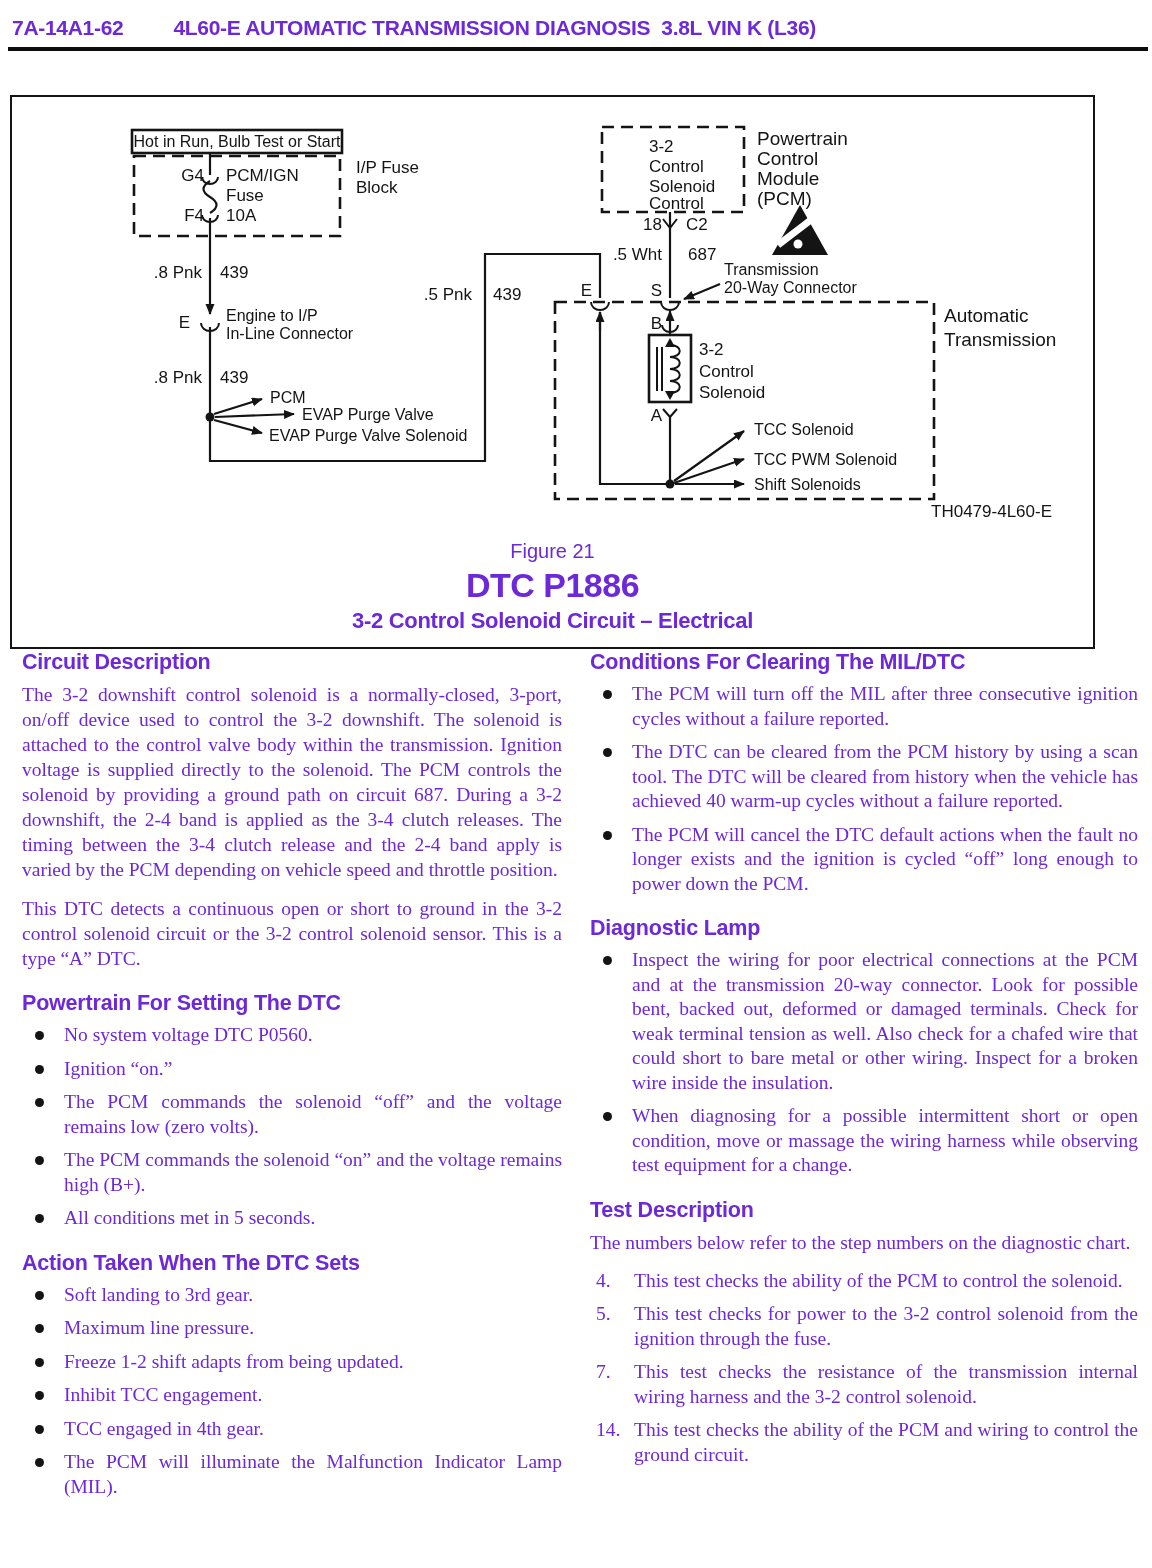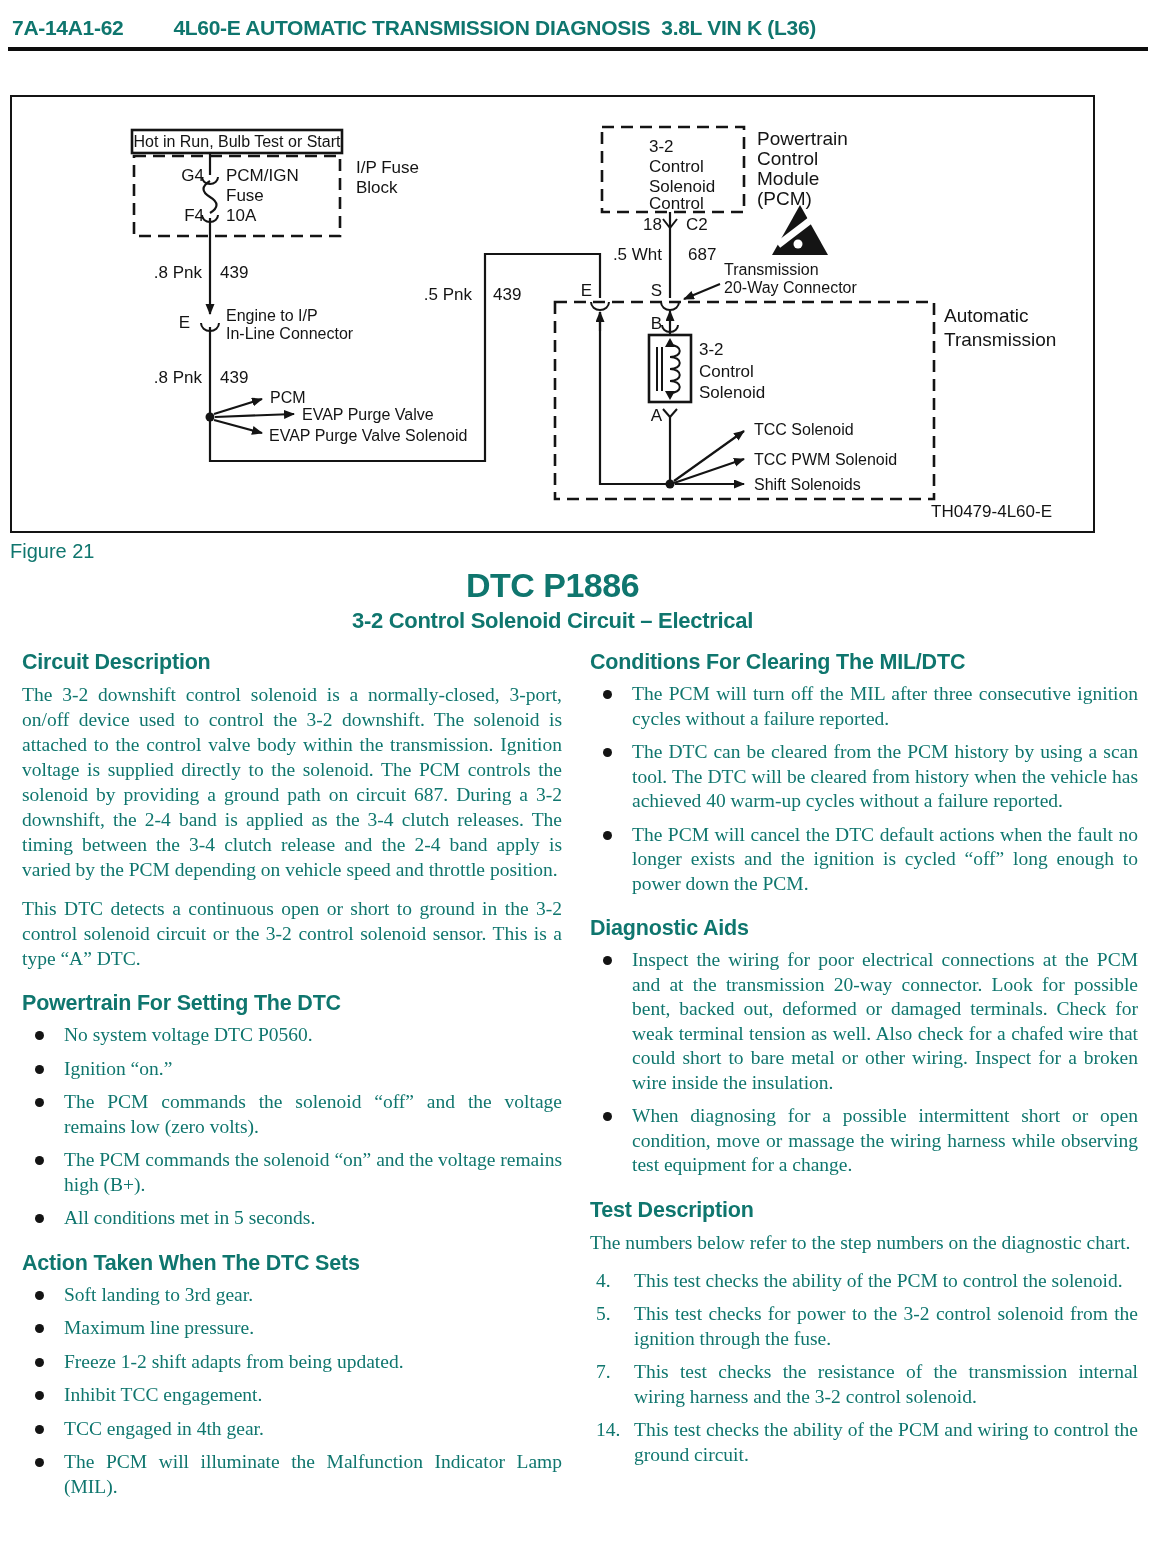--- a/index.html
+++ b/index.html
@@ -1,26 +1,26 @@
 <!DOCTYPE html>
 <html><head>
 <meta charset="utf-8">
 <style>
   html,body{margin:0;padding:0;background:#e8e8e4;}
-  .page{position:relative;width:1152px;height:1568px;background:#ffffff;color:#0f766e;
+  .page{position:relative;width:1152px;height:1568px;background:#ffffff;color:#6d28d9;
         font-family:"Liberation Serif",serif;overflow:hidden;}
   
   .hdr{position:absolute;left:12px;top:16px;width:1130px;display:flex;gap:50px;
        font-family:"Liberation Sans",sans-serif;font-weight:bold;font-size:21px;
        letter-spacing:-0.3px;white-space:pre;}
   .hdr-rule{position:absolute;left:8px;top:47px;width:1140px;height:4px;background:#0c0c0c;}
   
-  .figbox{position:absolute;left:10px;top:95px;width:1085px;height:438px;border:2.5px solid #141414;
+  .figbox{position:absolute;left:10px;top:95px;width:1085px;height:554px;border:2.5px solid #141414;
           background:#fff;box-sizing:border-box;}
-  .figcap{position:absolute;left:10px;top:540px;width:1085px;
+  .figcap{position:absolute;left:10px;top:540px;width:1085px;text-align:center;
           font-family:"Liberation Sans",sans-serif;font-size:20px;}
   .dtc-title{position:absolute;left:10px;top:566px;width:1085px;text-align:center;
           font-family:"Liberation Sans",sans-serif;font-weight:bold;font-size:34px;letter-spacing:-0.5px;}
   .dtc-sub{position:absolute;left:10px;top:608px;width:1085px;text-align:center;
           font-family:"Liberation Sans",sans-serif;font-weight:bold;font-size:22px;letter-spacing:-0.3px;}
   
   .col{position:absolute;top:650px;font-size:19.5px;line-height:25px;}
   .col-left{left:22px;width:540px;}
   .col-right{left:590px;width:548px;}
   .sec-h{font-family:Liberation Sans, sans-serif;font-weight:bold;font-size:21.5px;
@@ -247,21 +247,21 @@
           <span class="dot"></span>
           <div class="btext">The DTC can be cleared from the PCM history by using a scan tool. The DTC will be cleared from history when the vehicle has achieved 40 warm-up cycles without a failure reported.</div>
         </div>
       <div class="bullet">
           <span class="dot"></span>
           <div class="btext">The PCM will cancel the DTC default actions when the fault no longer exists and the ignition is cycled “off” long enough to power down the PCM.</div>
         </div>
     </div>
 
     <div class="sec">
-      <div class="sec-h">Diagnostic Aids</div>
+      <div class="sec-h">Diagnostic Lamp</div>
       <div class="bullet">
           <span class="dot"></span>
           <div class="btext">Inspect the wiring for poor electrical connections at the PCM and at the transmission 20-way connector. Look for possible bent, backed out, deformed or damaged terminals. Check for weak terminal tension as well. Also check for a chafed wire that could short to bare metal or other wiring. Inspect for a broken wire inside the insulation.</div>
         </div>
       <div class="bullet">
           <span class="dot"></span>
           <div class="btext">When diagnosing for a possible intermittent short or open condition, move or massage the wiring harness while observing test equipment for a change.</div>
         </div>
     </div>
 

